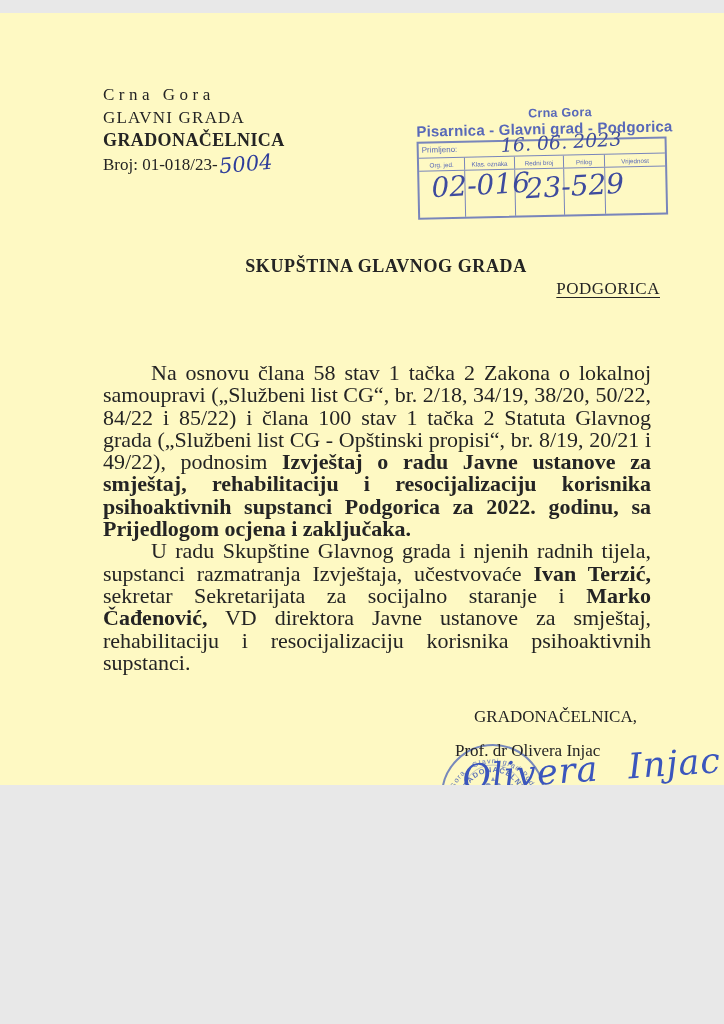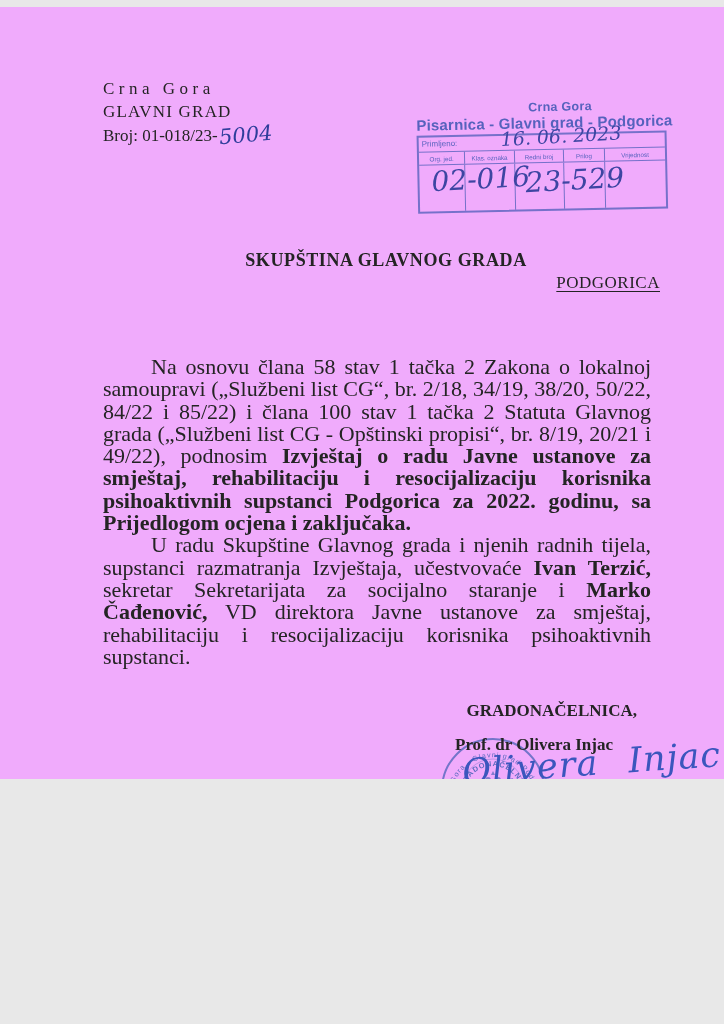--- a/index.html
+++ b/index.html
@@ -1,19 +1,19 @@
 <!DOCTYPE html>
 <html><head>
 <meta charset="utf-8">
 <style>
   * { margin:0; padding:0; box-sizing:border-box; }
   html,body { background:#e8e8e8; }
   .page {
-    position:relative; width:724px; height:772px; margin:7px auto;
-    background:#f0abfc; overflow:hidden;
+    position:relative; width:724px; height:772px; margin:13px auto;
+    background:#fef9c3; overflow:hidden;
     font-family:"Liberation Serif", serif; color:#242424;
   }
 
   
   .letterhead { position:absolute; left:103px; top:70px; font-size:17px; line-height:23px; }
   .lh-country { letter-spacing:4.5px; }
   .lh-city    { letter-spacing:1.2px; }
   .lh-office  { font-weight:bold; font-size:18px; letter-spacing:.4px; }
 
   
@@ -50,39 +50,40 @@
   .title-2 { text-align:right; font-size:17px; margin-top:2px; letter-spacing:.5px;
              text-decoration:underline; text-underline-offset:3px; }
 
   
   .bodytext { position:absolute; left:103px; top:349px; width:548px;
               font-size:22px; line-height:22.3px; text-align:justify; }
   .bodytext p { text-indent:48px; }
   .b { font-weight:bold; }
 
   
-  .sig { position:absolute; left:455px; top:694px; width:182px; font-size:17px; font-weight:bold; }
+  .sig { position:absolute; left:455px; top:694px; width:182px; font-size:17px; font-weight:normal; }
   .sig-role { text-align:right; }
   .sig-name { margin-top:14px; position:relative; z-index:3; }
   .round-stamp { position:absolute; left:439px; top:729px; z-index:1; opacity:.88; }
   .sig-hand {
     position:absolute; left:462px; top:736px; z-index:4;
     font-family:"DejaVu Serif", serif; font-style:italic;
     font-size:35px; color:#3b56bd; transform:rotate(-4deg);
     word-spacing:18px; white-space:nowrap; letter-spacing:1px;
   }
 </style>
 </head>
 <body>
 
 <div class="page">
 
   <div class="letterhead">
     <div class="lh-country">Crna Gora</div>
-    <div class="lh-city">GLAVNI GRAD</div>
+    <div class="lh-city">GLAVNI GRADA</div>
+    <div class="lh-office">GRADONAČELNICA</div>
     <div><span>Broj: 01-018/23-</span><span class="hand hand-num">5004</span></div>
   </div>
 
   <div class="rstamp">
     <div class="rs-l1">Crna Gora</div>
     <div class="rs-l2">Pisarnica - Glavni grad - Podgorica</div>
     <div class="rs-table">
       <div class="rs-row1">
         <span>Primljeno:</span>
       </div>

